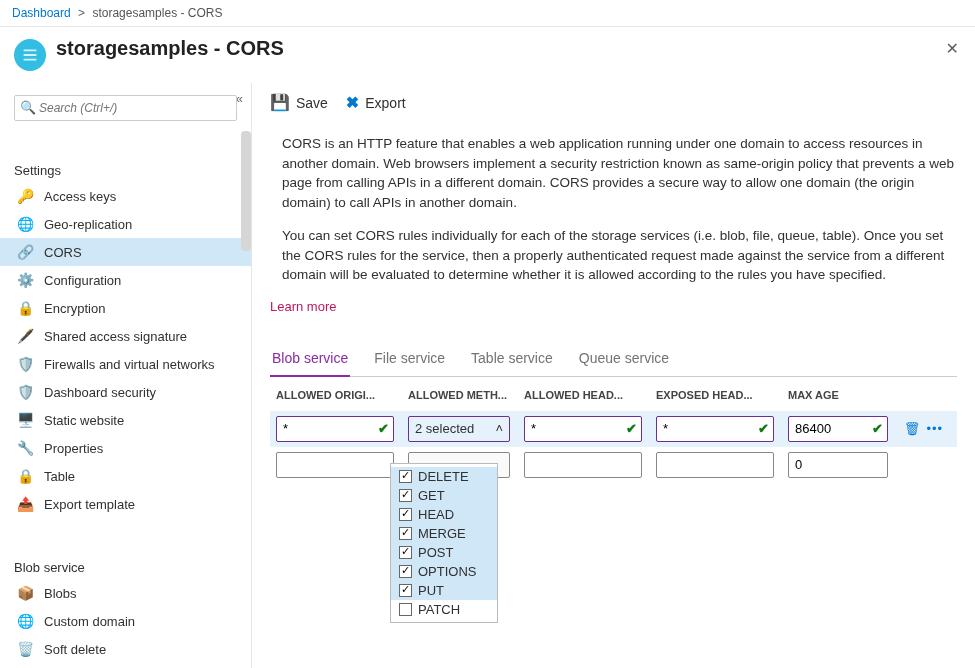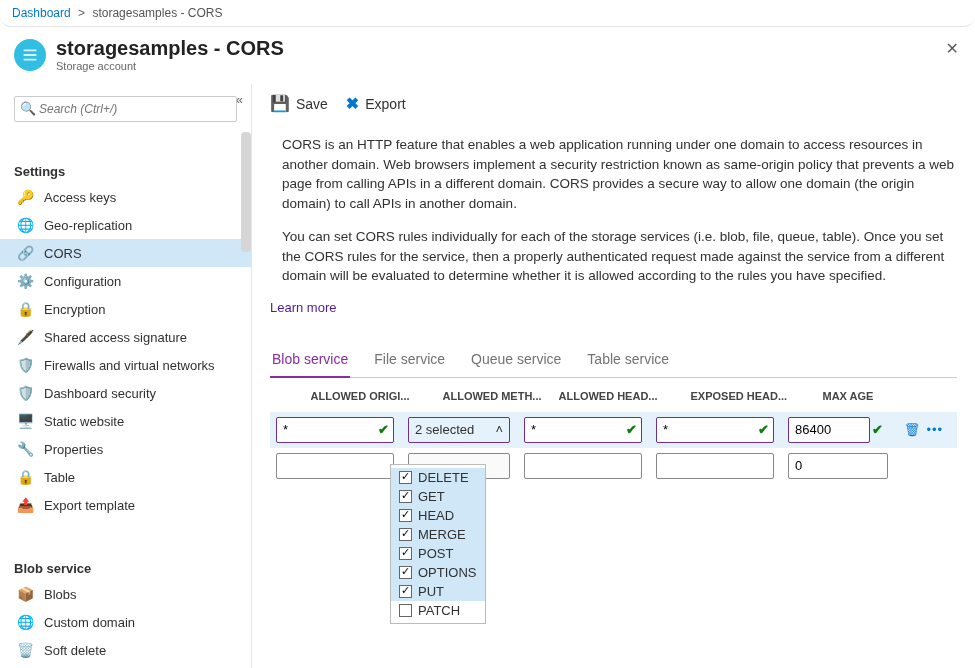--- a/index.html
+++ b/index.html
@@ -1,69 +1,69 @@
 <!DOCTYPE html>
 <html><head>
 <meta charset="utf-8">
 <style>
   * { box-sizing: border-box; margin: 0; padding: 0; }
   body { font-family: "Segoe UI", sans-serif; font-size: 13px; color: #323130; width: 975px; height: 668px; overflow: hidden; background: #fff; }
 
-  .breadcrumb { padding: 6px 12px; font-size: 12px; border-bottom: 1px solid #e5e5e5; border-radius: 11px;}
+  .breadcrumb { padding: 6px 12px; font-size: 12px; border-bottom: 1px solid #e5e5e5;}
   .breadcrumb a { color: #0078d4; text-decoration: none; }
   .breadcrumb span.sep { margin: 0 4px; color: #666; }
   .breadcrumb .current { color: #555; }
 
   .header { display: flex; align-items: flex-start; padding: 10px 14px 12px 14px; position: relative; }
   .header-icon { width: 32px; height: 32px; border-radius: 50%; margin-right: 10px; margin-top:2px; display:flex; align-items:center; justify-content:center; background:#32bde3;}
   .header-title { font-size: 20px; font-weight: 600; color:#222;}
   .header-sub { font-size: 11px; color:#666; }
   .close-x { position:absolute; right:16px; top:12px; font-size:16px; cursor:pointer; color:#605e5c;}
 
   .body { display:flex; height: calc(668px - 28px - 54px); }
   .sidebar { width: 252px; border-right: 1px solid #e5e5e5; position: relative; padding-top:8px; overflow-y:auto;}
   .collapse-caret { position:absolute; right:8px; top:8px; color:#666; font-size:13px; cursor:pointer;}
   .search-wrap { margin: 4px 14px 10px 14px; }
   .search-input { width: 100%; height:26px; border:1px solid #ccc; border-radius:2px; padding:0 6px 0 24px; font-style:italic; font-size:12px; color:#666; background: none;}
   .search-box { position:relative;}
   .search-box .mag { position:absolute; left:6px; top:5px; color:#888; font-size:13px;}
-  .group-label { font-weight:700; font-size:13px; padding: 6px 20px 4px 14px; margin-top: 36px;}
+  .group-label { font-weight:400; font-size:13px; padding: 6px 20px 4px 14px; margin-top: 36px;}
   .nav-item { display:flex; align-items:center; padding: 6px 8px 6px 18px; font-size:13px; cursor:pointer; gap:10px;}
   .nav-item.active { background:#d0e7f8;}
   .nav-item .ic { width:16px; height:16px; display:inline-flex; align-items:center; justify-content:center; font-size:14px;}
   .scrollbar-fake { position:absolute; right:0; top:48px; width:10px; height:120px; background:#d6d6d6; border-radius:4px;}
 
   .main { flex:1; padding: 0 18px 10px 18px; overflow:visible; position:relative;}
   .toolbar { display:flex; align-items:center; gap:18px; padding:10px 0 10px 0;}
   .tool-btn { display:flex; align-items:center; gap:6px; cursor:pointer; color:#323130; font-size:14px;}
   .tool-btn .ic { color:#0078d4; font-size:16px; font-weight:bold;}
   .desc { font-size:13.5px; color:#323130; line-height:1.45; margin: 12px 0 14px 12px;}
-  .learn { color:#4c1d95; margin-bottom: 28px; display:inline-block; cursor:pointer;}
+  .learn { color:#be185d; margin-bottom: 28px; display:inline-block; cursor:pointer;}
   .tabs { display:flex; gap:22px; border-bottom:1px solid #ccc; margin-bottom:0;}
   .tab { padding: 8px 2px 10px 2px; font-size:14px; color:#737373; cursor:pointer; position:relative;}
   .tab.active { color:#8a2da5; }
   .tab.active::after { content:""; position:absolute; left:0; right:0; bottom:-1px; height:2px; background:#8a2da5;}
 
-  .table-head { display:flex; padding:12px 0 10px 6px; gap:14px; font-size:11px; font-weight:600; color:#444;justify-content:center;}
+  .table-head { display:flex; padding:12px 0 10px 6px; gap:14px; font-size:11px; font-weight:600; color:#444;}
   .th { width:118px; overflow:hidden; text-overflow:ellipsis; white-space:nowrap;}
   .th:nth-child(2){width:102px;}
   .th:nth-child(5){width:100px;}
 
   .row { display:flex; align-items:center; gap:14px; padding:5px 4px 5px 6px;}
   .row.valid { background:#e5f1fb;}
   .cell-input { width:118px; height:26px; border:1px solid #8a8886; border-radius:2px; padding:0 22px 0 6px; font-size:13px; position:relative;}
   .cell-wrap { position:relative; width:118px;}
   .cell-wrap.valid .cell-input { border:1px solid #6b2e91;}
   .check { position:absolute; right:5px; top:5px; color:#107c10; font-size:13px; font-weight:bold;}
   .dropdown-box { width:102px; height:26px; border:1px solid #6b2e91; border-radius:2px; display:flex; align-items:center; justify-content:space-between; padding:0 6px; font-size:13px; cursor:pointer;}
   .row-actions { display:flex; gap:6px; align-items:center; color:#0078d4; margin-left:2px;}
   .row-actions .del { color:#0078d4; cursor:pointer;}
   .row-actions .more { color:#0078d4; cursor:pointer; letter-spacing:1px;}
 
-  .dropdown-menu { position:absolute; width:96px; border:1px solid #bbb; background:#fff; z-index:10; padding:3px 0;}
+  .dropdown-menu { position:absolute; width:108px; border:1px solid #bbb; background:#fff; z-index:10; padding:3px 0;}
   .dropdown-menu .opt { display:flex; align-items:center; gap:6px; padding:2px 8px; font-size:13px;}
   .dropdown-menu .opt.sel { background:#d0e7f8;}
   .cb { width:13px; height:13px; border:1px solid #666; display:inline-block; position:relative; background:#fff;}
   .cb.checked::after { content:"✓"; position:absolute; left:1px; top:-2px; font-size:11px; color:#000;}
 </style>
 </head>
 <body>
 
 <div class="breadcrumb">
   <a>Dashboard</a>
@@ -73,21 +73,20 @@
 
 <div class="header">
   <div class="header-icon">
     <svg width="22" height="22" viewBox="0 0 24 24">
         <circle cx="12" cy="12" r="11" fill="#32bde3"></circle>
         <path d="M5 7h14M5 12h14M5 17h14" stroke="#fff" stroke-width="2" opacity=".8"></path>
       </svg>
   </div>
   <div>
     <div class="header-title">storagesamples - CORS</div>
-    <div class="header-sub">Storage account</div>
   </div>
   <div class="close-x">✕</div>
 </div>
 
 <div class="body">
 
   <div class="sidebar">
     <div class="collapse-caret">«</div>
     <div class="search-wrap">
       <div class="search-box">
@@ -175,22 +174,22 @@
       </div>
     </div>
 
     <p class="desc">CORS is an HTTP feature that enables a web application running under one domain to access resources in another domain. Web browsers implement a security restriction known as same-origin policy that prevents a web page from calling APIs in a different domain. CORS provides a secure way to allow one domain (the origin domain) to call APIs in another domain.</p>
     <p class="desc">You can set CORS rules individually for each of the storage services (i.e. blob, file, queue, table). Once you set the CORS rules for the service, then a properly authenticated request made against the service from a different domain will be evaluated to determine whether it is allowed according to the rules you have specified.</p>
     <a class="learn">Learn more</a>
 
     <div class="tabs">
       <div class="tab active">Blob service</div>
       <div class="tab">File service</div>
+      <div class="tab">Table service</div>
       <div class="tab">Queue service</div>
-      <div class="tab">Table service</div>
     </div>
 
     <div class="table-head">
       <div class="th">ALLOWED ORIGI...</div>
       <div class="th">ALLOWED METH...</div>
       <div class="th">ALLOWED HEAD...</div>
       <div class="th">EXPOSED HEAD...</div>
       <div class="th">MAX AGE</div>
     </div>
 
@@ -206,21 +205,21 @@
       </div>
       <div class="cell-wrap valid">
         <input class="cell-input" value="*" style="">
         <span class="check">✔</span>
       </div>
       <div class="cell-wrap valid">
         <input class="cell-input" value="*" style="">
         <span class="check">✔</span>
       </div>
       <div class="cell-wrap valid" style="width:100px;">
-        <input class="cell-input" style="width: 82px;" value="86400">
+        <input class="cell-input" style="width: 100px;" value="86400">
         <span class="check">✔</span>
       </div>
       <div class="row-actions">
         <span class="del">🗑</span>
         <span class="more">•••</span>
       </div>
     </div>
 
     
     <div class="row">

